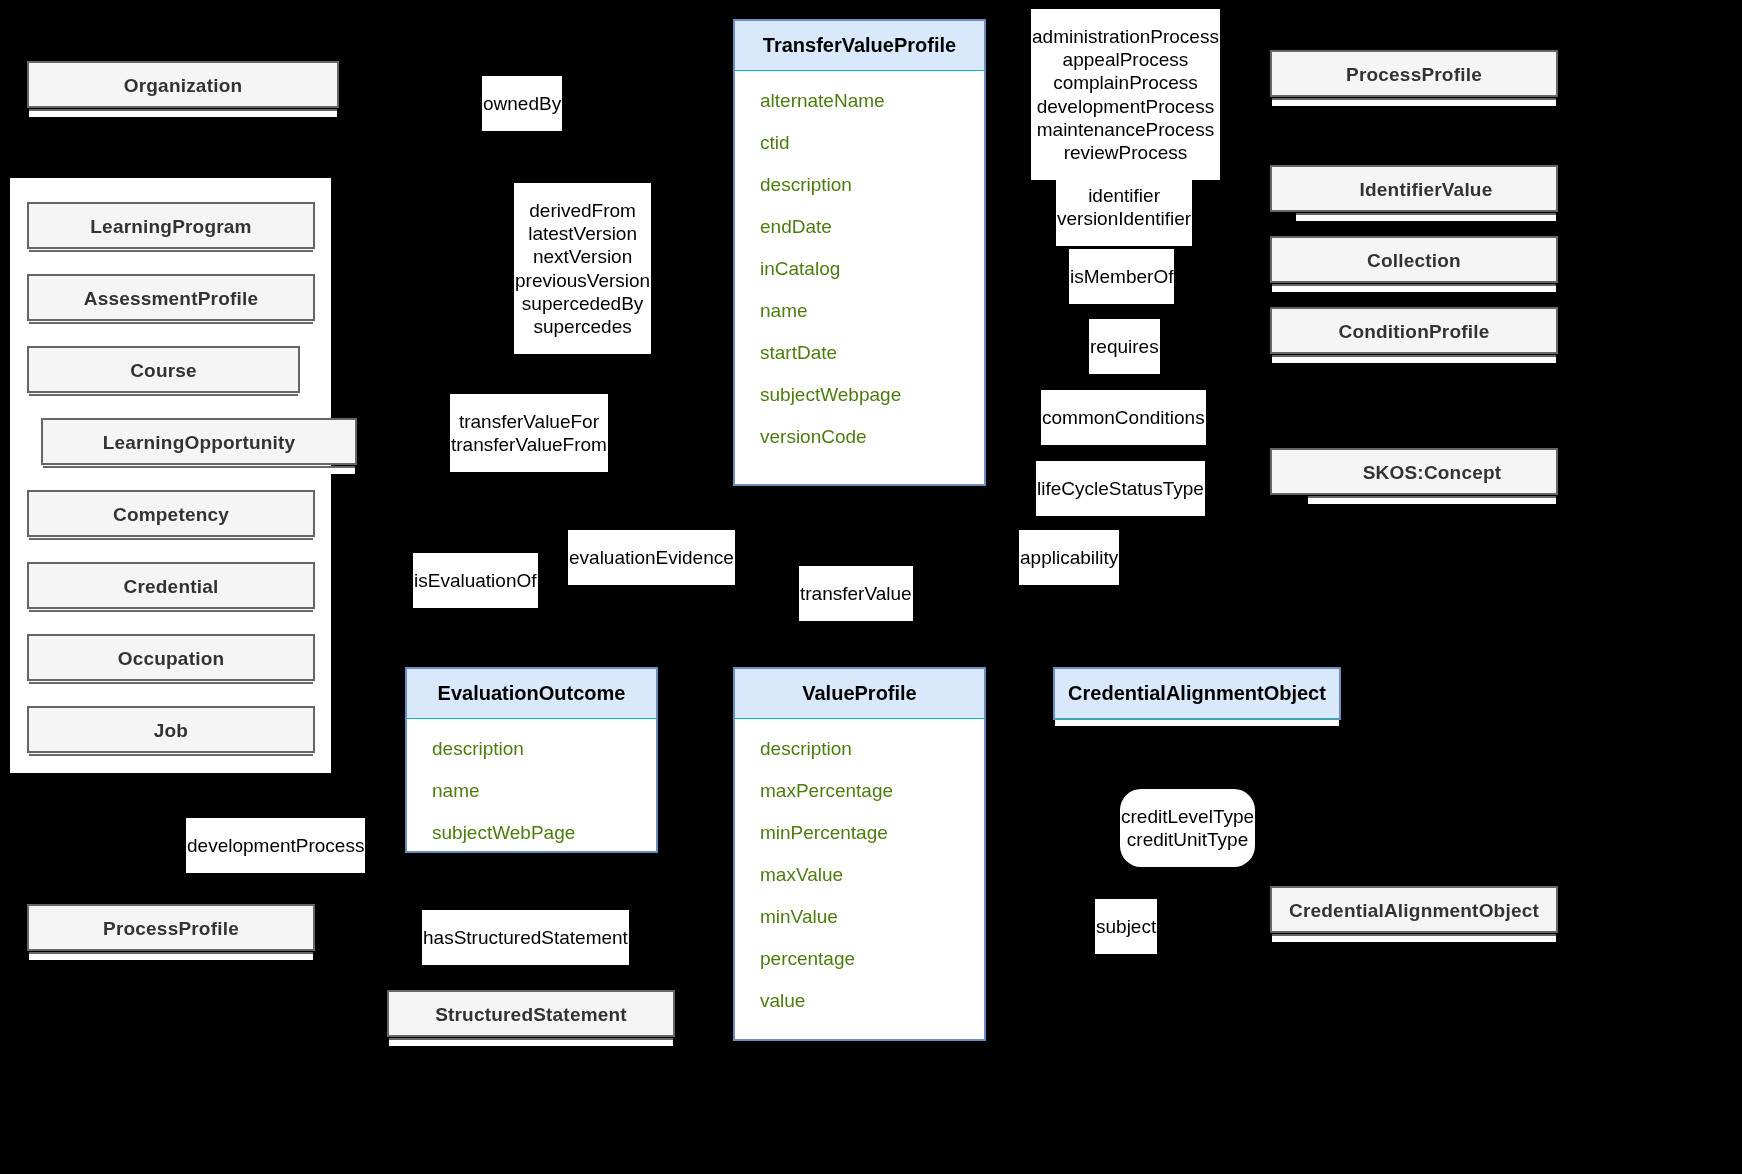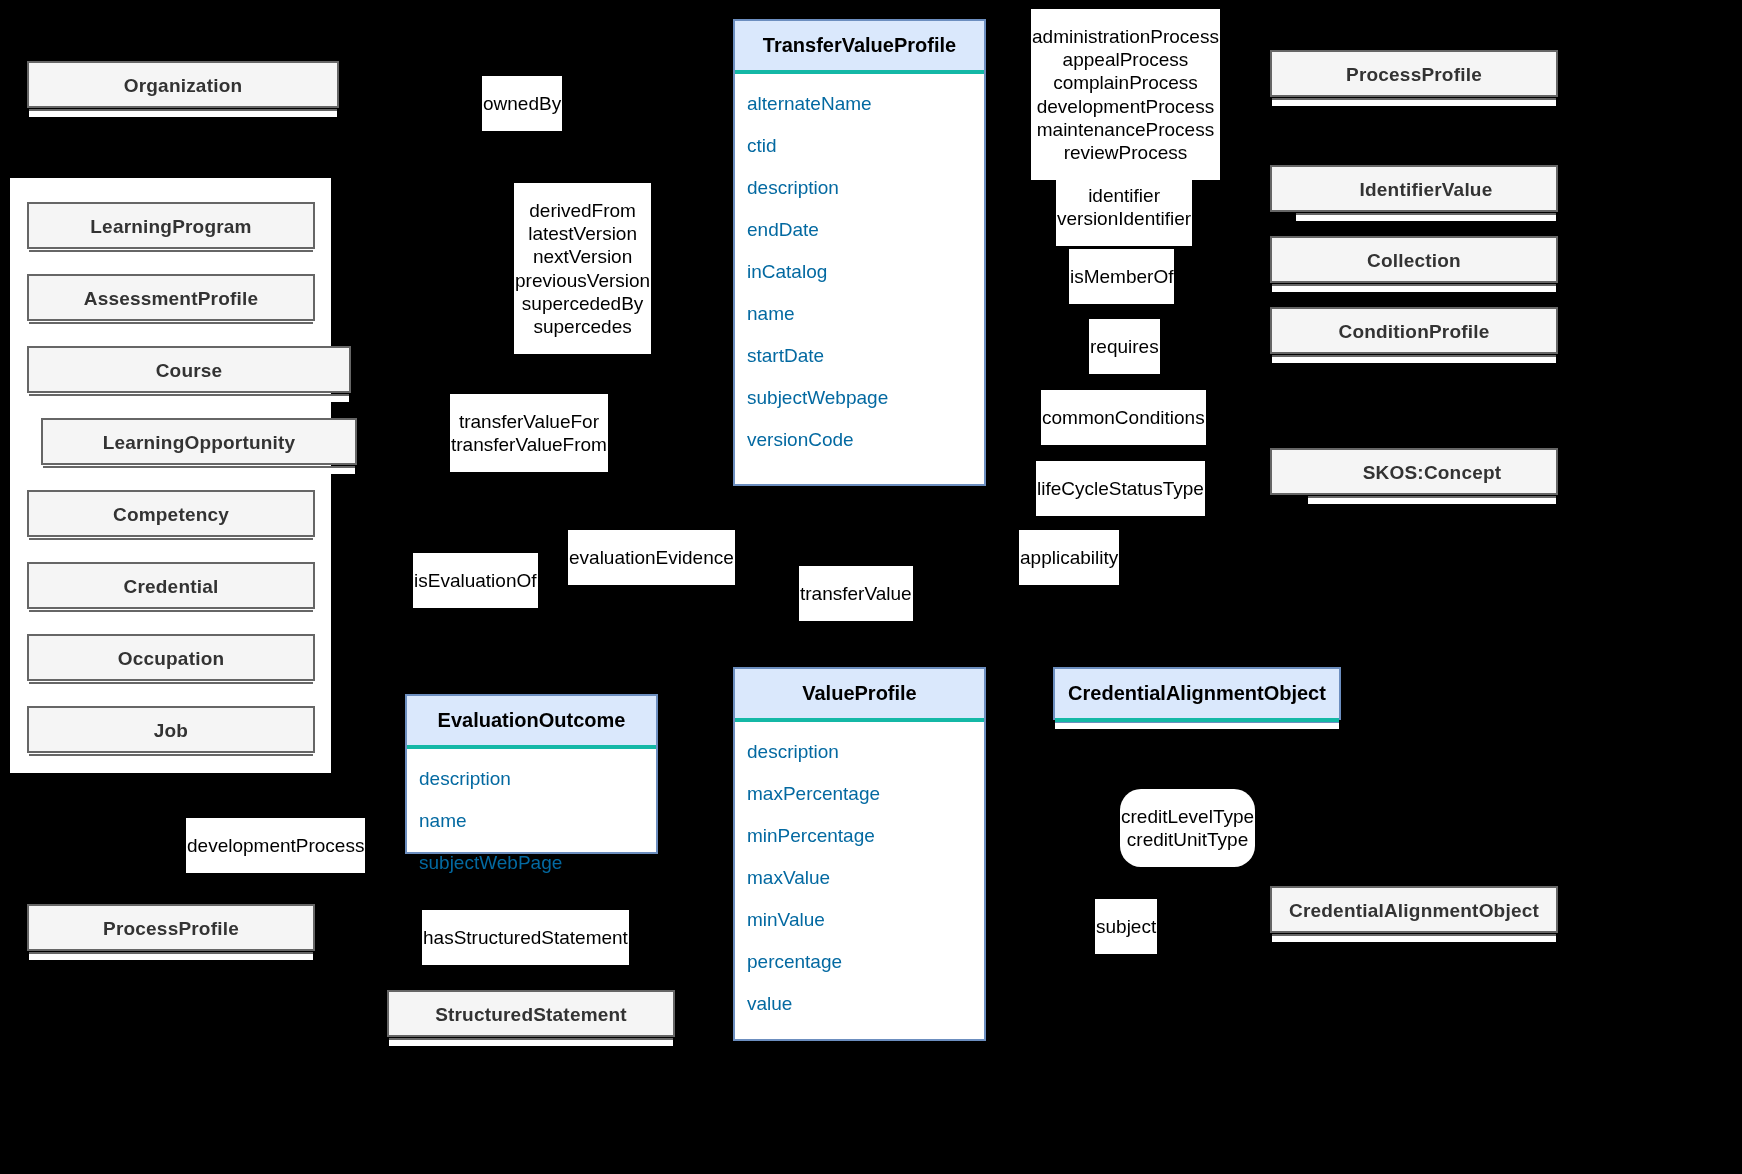--- a/index.html
+++ b/index.html
@@ -53,30 +53,30 @@
     background: #ffffff;
     border: 2px solid #6c8ebf;
   }
   .uml-blue .uml-title {
     font-weight: bold;
     font-size: 20px;
     color: #000000;
     text-align: center;
     padding: 13px 6px 13px 6px;
     background: #dae8fc;
-    border-bottom: 4px solid #14b8a6;
+    border-bottom: 1px solid #14b8a6;
     white-space: nowrap;
   }
   .uml-blue .uml-attrs {
     padding: 9px 0 9px 0;
   }
   .uml-blue .uml-attr {
     font-size: 19px;
-    color: #0369a1;
-    padding: 11px 0 11px 12px;
+    color: #4d7c0f;
+    padding: 11px 0 11px 25px;
     white-space: nowrap;
     line-height: 1.05;
   }
   .uml-blue .uml-stub {
     height: 6px;
     background: #ffffff;
     border-top: 1px solid #6c8ebf;
   }
 
   
@@ -106,21 +106,21 @@
   <div class="uml-plain" style="left:27px; top:202px; width:288px; height:47px;">
     <div class="uml-title">LearningProgram</div>
     <div class="uml-sep"></div>
   </div>
 
   <div class="uml-plain" style="left:27px; top:274px; width:288px; height:47px;">
     <div class="uml-title">AssessmentProfile</div>
     <div class="uml-sep"></div>
   </div>
 
-  <div class="uml-plain" style="left:27px; top:346px; width:324px; height:47px;">
+  <div class="uml-plain" style="left:27px; top:346px; width:273px; height:47px;">
     <div class="uml-title">Course</div>
     <div class="uml-sep"></div>
   </div>
 
   <div class="uml-plain" style="left:41px; top:418px; width:316px; height:47px;">
     <div class="uml-title">LearningOpportunity</div>
     <div class="uml-sep"></div>
   </div>
 
   <div class="uml-plain" style="left:27px; top:490px; width:288px; height:47px;">
@@ -192,21 +192,21 @@
       <div class="uml-attr">description</div>
       <div class="uml-attr">endDate</div>
       <div class="uml-attr">inCatalog</div>
       <div class="uml-attr">name</div>
       <div class="uml-attr">startDate</div>
       <div class="uml-attr">subjectWebpage</div>
       <div class="uml-attr">versionCode</div>
     </div>
   </div>
 
-  <div class="uml-blue" style="left:405px; top:667px; width:253px; height:160px;margin-top:27px;">
+  <div class="uml-blue" style="left:405px; top:667px; width:253px; height:186px;">
     <div class="uml-title">EvaluationOutcome</div>
     <div class="uml-attrs">
       <div class="uml-attr">description</div>
       <div class="uml-attr">name</div>
       <div class="uml-attr">subjectWebPage</div>
     </div>
   </div>
 
   <div class="uml-blue" style="left:733px; top:667px; width:253px; height:374px;">
     <div class="uml-title">ValueProfile</div>

